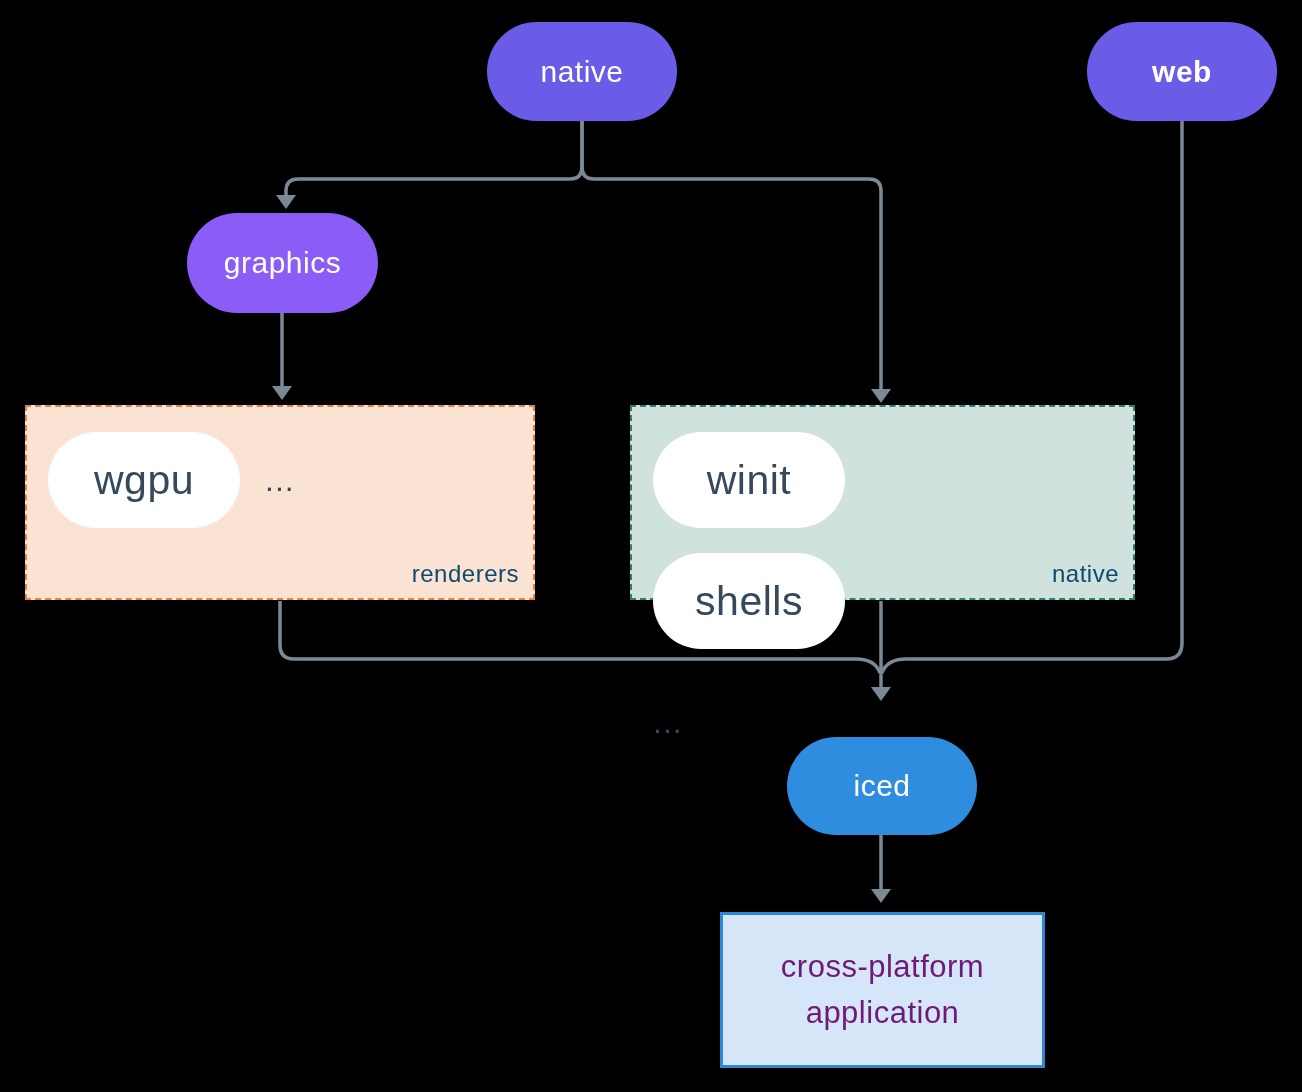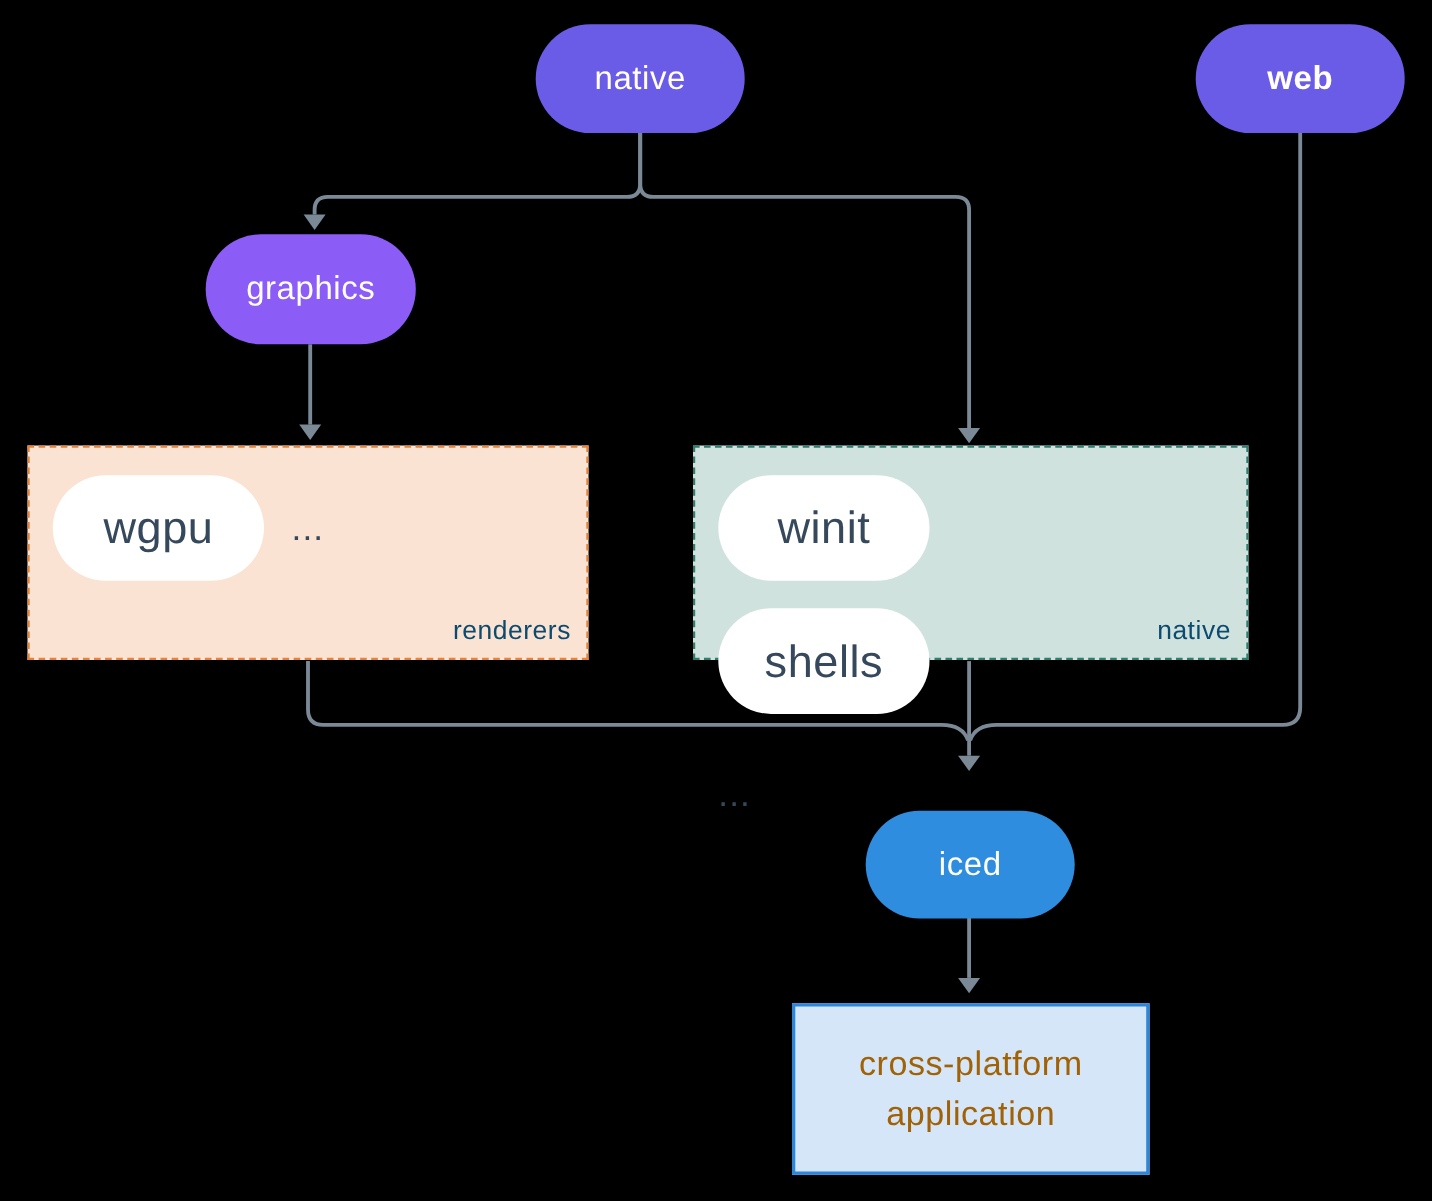--- a/index.html
+++ b/index.html
@@ -101,21 +101,21 @@
     bottom: 10px;
     color: #0c4a6e;
     font-size: 24px;
     letter-spacing: 0.5px;
   }
   .app-box {
     left: 720px; top: 912px;
     width: 325px; height: 156px;
     background: #d4e6f8;
     border: 3px solid #2e86d8;
-    color: #a16207;
+    color: #701a75;
     font-size: 31px;
     text-align: center;
     flex-direction: column;
     line-height: 1.5;
   }
 </style>
 </head>
 <body>
 
 <div class="stage">

